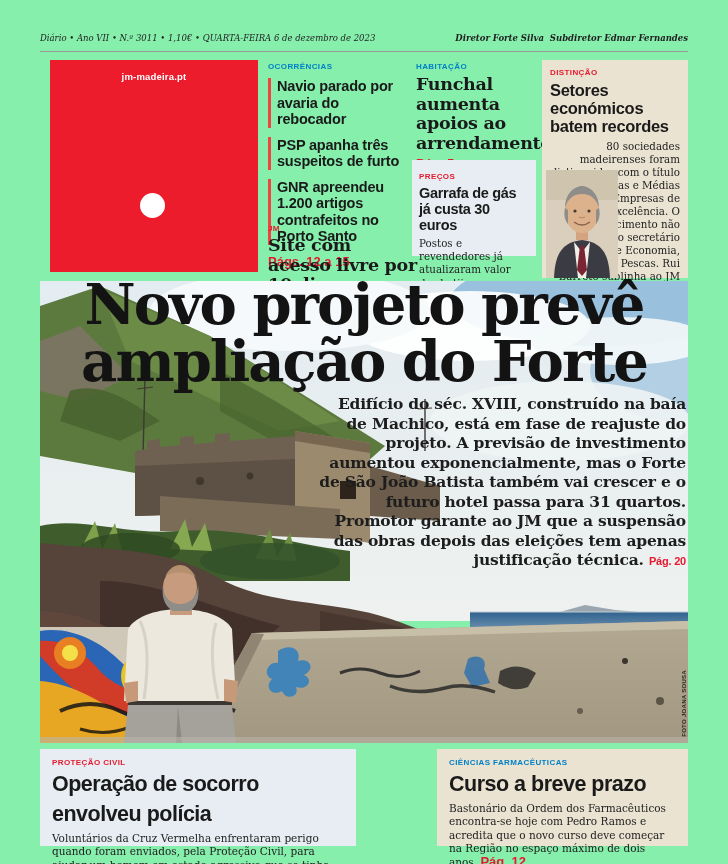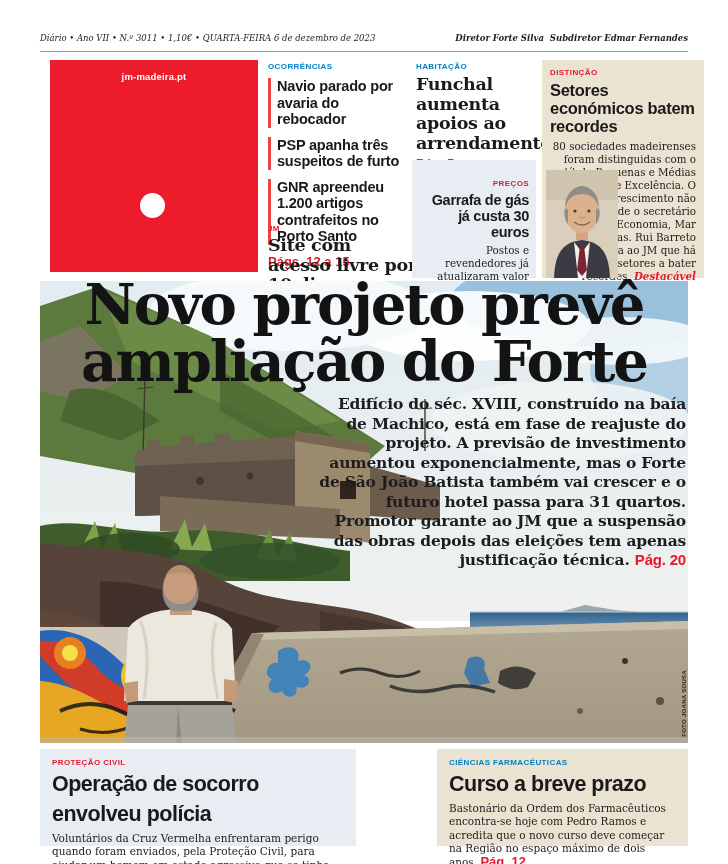--- a/index.html
+++ b/index.html
@@ -1,16 +1,16 @@
 <!DOCTYPE html>
 <html><head>
 <meta charset="utf-8">
 <style>
   html,body{margin:0;padding:0;background:#e9e9e9;}
-  #page{position:relative;width:728px;height:864px;background:#ffffff;overflow:hidden;
+  #page{position:relative;width:728px;height:864px;background:#86efac;overflow:hidden;
         font-family:"Liberation Sans",sans-serif;color:#1a1a1a;}
   .abs{position:absolute;}
   .serif{font-family:"DejaVu Serif","Liberation Serif",serif;}
   .lbl{font-size:8px;font-weight:bold;letter-spacing:.4px;text-transform:uppercase;
        font-family:"Liberation Sans",sans-serif;}
   .lbl-red{color:#e6192e;}
   .lbl-blue{color:#0080c6;}
   .pg{color:#e6192e;font-weight:bold;font-size:13px;font-family:"Liberation Sans",sans-serif;white-space:nowrap;}
 
   
@@ -34,39 +34,39 @@
   #ocorr-pages{margin-top:2px;}
   #jm-promo{left:268px;top:224px;width:150px;}
   #jm-promo .title{font-size:17.5px;line-height:19.5px;font-weight:bold;letter-spacing:-.3px;margin-top:3px;}
 
   
   #col-hab{left:416px;top:62px;width:120px;}
   #col-hab .title{font-size:17.5px;line-height:19.5px;font-weight:bold;letter-spacing:-.3px;margin-top:4px;}
   #col-hab .pg{display:block;margin-top:3px;}
 
   
-  #box-precos{left:412px;top:160px;width:124px;height:118px;background:#e7edf2;padding:19px 7px;box-sizing:border-box;text-align:right;}
+  #box-precos{left:412px;top:160px;width:124px;height:96px;background:#e7edf2;padding:12px 7px;box-sizing:border-box;}
   #box-precos .title{font-size:14.5px;line-height:16px;font-weight:bold;letter-spacing:-.3px;margin-top:4px;}
   #box-precos .body{font-size:10.3px;line-height:13.2px;margin-top:4px;color:#222;}
 
   
-  #box-dist{left:542px;top:60px;width:162px;height:218px;background:#ebe3d2;padding:8px 8px;box-sizing:border-box;}
+  #box-dist{left:542px;top:60px;width:146px;height:218px;background:#ebe3d2;padding:8px 8px;box-sizing:border-box;}
   #box-dist .title{font-size:16.5px;line-height:18px;font-weight:bold;letter-spacing:-.3px;margin-top:4px;}
   #box-dist .body{font-size:10.3px;line-height:13px;margin-top:5px;text-align:right;color:#222;}
   #box-dist .tag{color:#e6192e;font-weight:bold;font-style:italic;}
   #dist-photo{position:absolute;left:4px;bottom:0;width:72px;height:108px;}
 
   
   #photo{left:40px;top:281px;width:648px;height:462px;}
   #photo svg{position:absolute;left:0;top:0;}
   #headline{position:absolute;left:0;top:-5px;width:100%;text-align:center;
             font-weight:bold;font-size:56px;line-height:57px;letter-spacing:-2px;color:#131313;}
   #main-body{position:absolute;right:2px;top:113px;width:372px;text-align:right;
              font-weight:bold;font-size:15.5px;line-height:19.5px;color:#1d1d1d;letter-spacing:-.2px;}
-  #main-body .pg{font-size:15px;}
+  #main-body .pg{font-size:11px;}
   #photo-credit{position:absolute;right:1px;bottom:6px;writing-mode:vertical-rl;transform:rotate(180deg);
                 font-size:6px;font-weight:bold;color:#2e2a25;letter-spacing:.3px;}
 
   
   .bottom-box{top:749px;height:97px;box-sizing:border-box;padding:9px 12px;}
   #box-prot{left:40px;width:316px;background:#e7edf2;}
   #box-cien{left:437px;width:251px;background:#ebe3d2;}
   .bottom-box .title{font-size:21.5px;line-height:30px;font-weight:bold;letter-spacing:-.5px;margin:2px 0 3px 0;}
   .bottom-box .body{font-size:10.5px;line-height:13.3px;color:#222;}
 </style>

